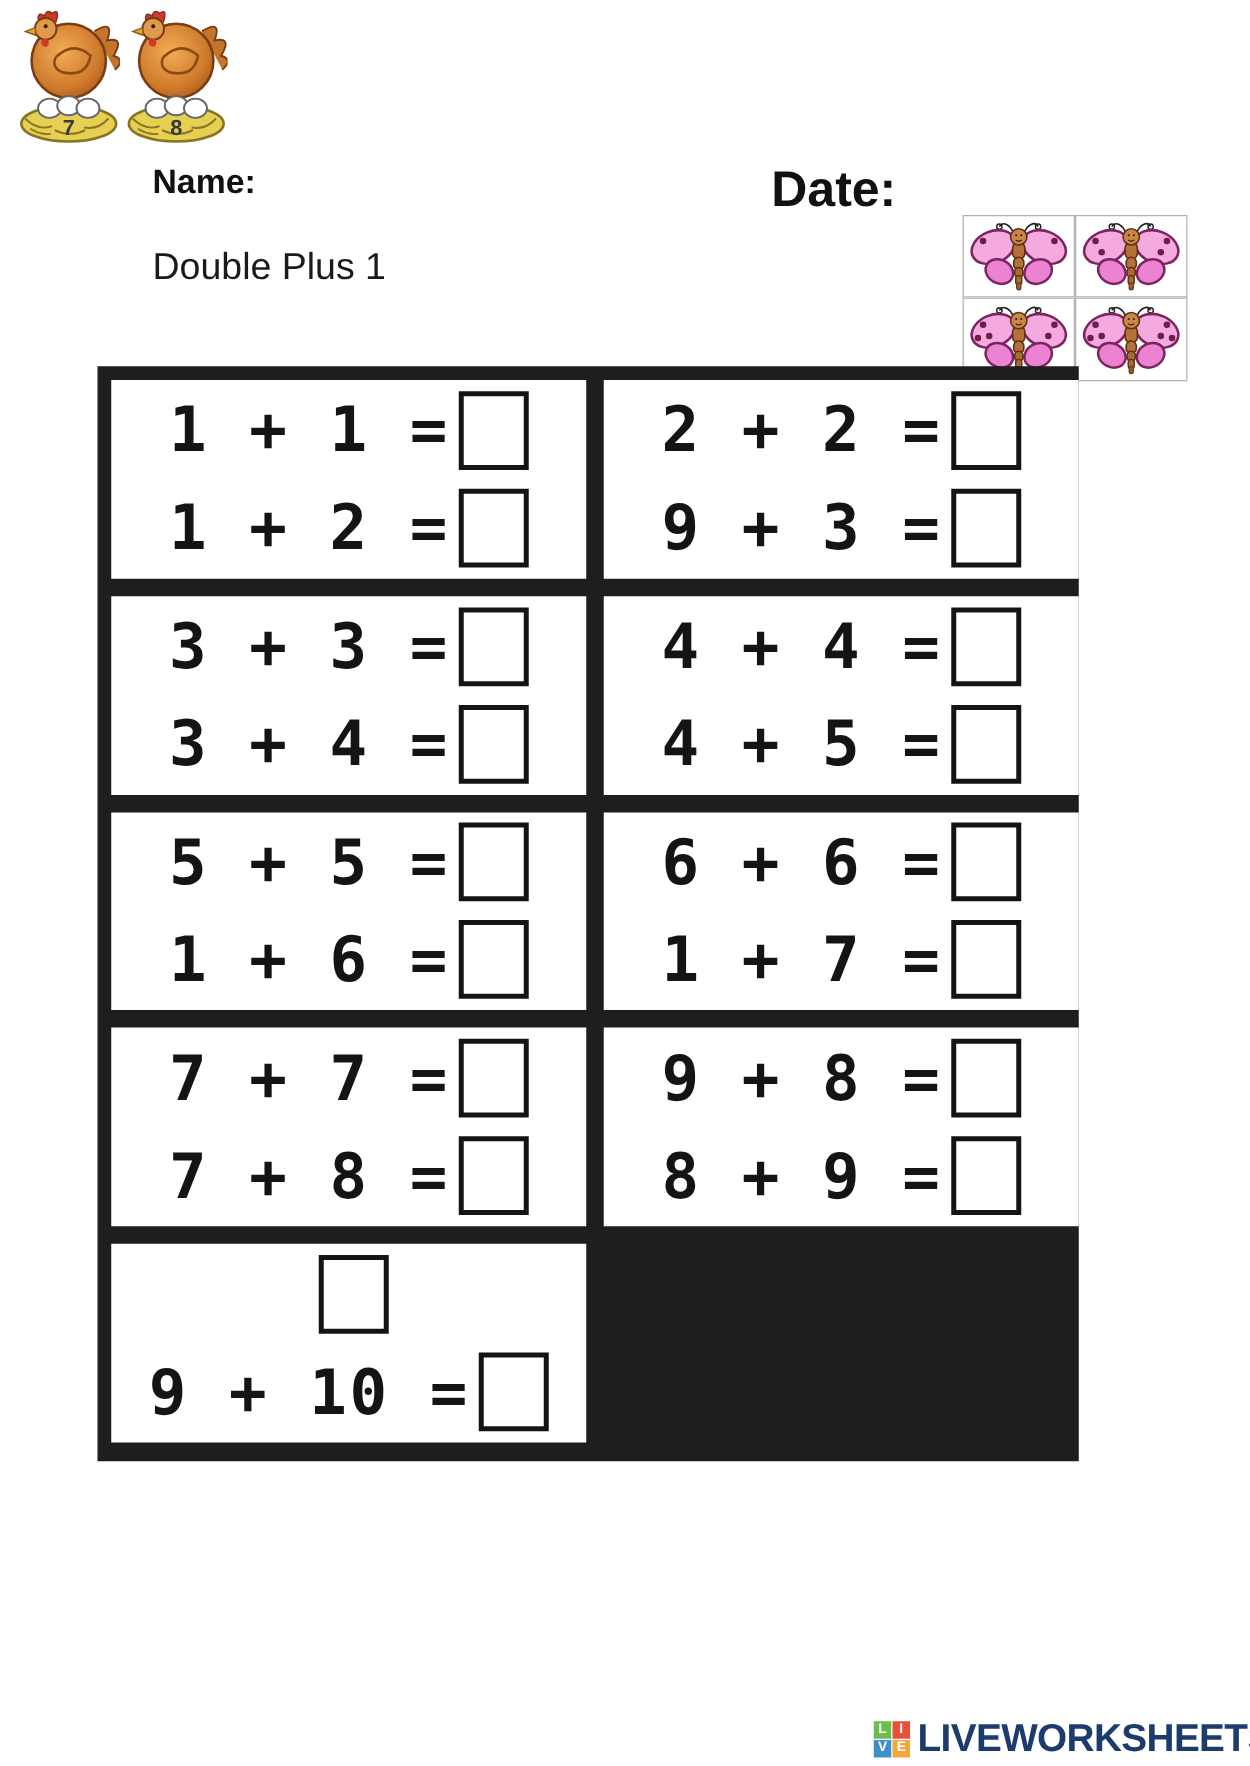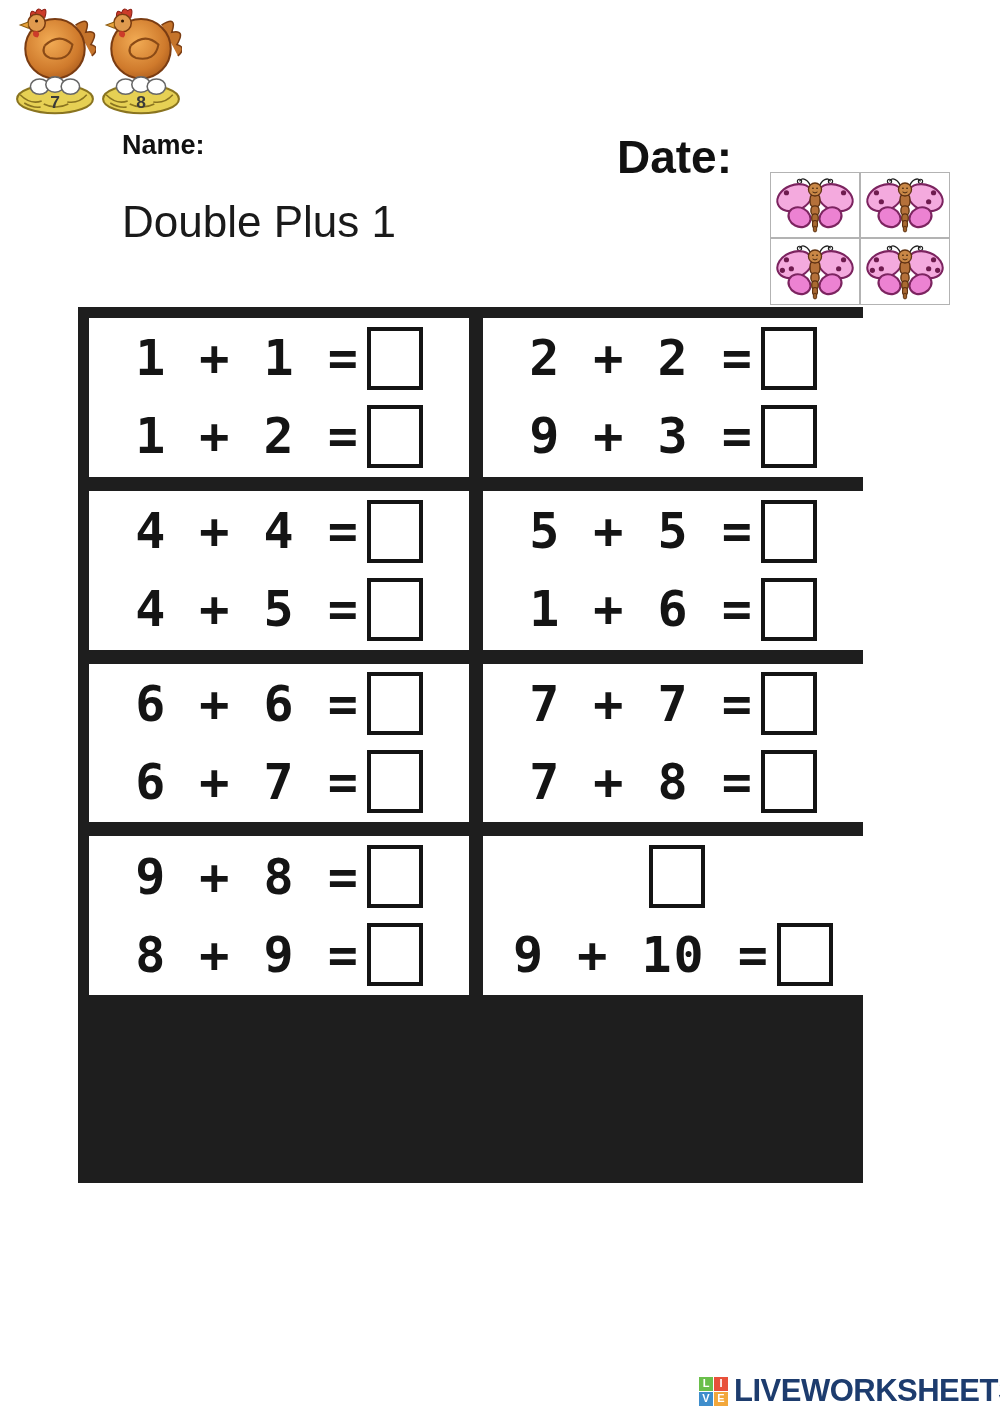--- a/index.html
+++ b/index.html
@@ -4,36 +4,36 @@
 <style>
   html,body { margin:0; padding:0; background:#ffffff; }
   .page {
     position:relative; width:1000px; height:1413px; background:#ffffff;
     overflow:hidden; font-family:"Liberation Sans", sans-serif;
   }
 
   
   .chickens { position:absolute; left:14px; top:6px; display:flex; gap:4px; }
   .name-label { position:absolute; left:122px; top:130px; font-size:27px; font-weight:bold; color:#111; }
-  .date-label { position:absolute; left:617px; top:130px; font-size:46px; font-weight:bold; color:#111; }
-  .sheet-title { position:absolute; left:122px; top:197px; font-size:44px; font-weight:400; color:#1a1a1a; }
+  .date-label { position:absolute; left:617px; top:130px; font-size:40px; font-weight:bold; color:#111; }
+  .sheet-title { position:absolute; left:122px; top:197px; font-size:30px; font-weight:400; color:#1a1a1a; }
 
   
   .butterflies {
     position:absolute; left:770px; top:172px;
     display:grid; grid-template-columns:90px 90px; grid-template-rows:66px 67px;
   }
   .bf-cell {
     border:1px solid #b3b3b3; background:#fff; box-sizing:border-box;
     display:flex; align-items:center; justify-content:center;
   }
 
   
   .grid-wrap {
-    position:absolute; left:78px; top:307px; width:785px; height:876px;
+    position:absolute; left:78px; top:293px; width:785px; height:876px;
     background:#1e1e1e; box-sizing:border-box;
     padding:11px 0 15px 11px;
     display:grid; grid-template-columns:1fr 1fr; grid-template-rows:repeat(5,1fr);
     gap:14px;
   }
   .cell {
     background:#ffffff; display:flex; flex-direction:column;
     justify-content:center; align-items:center; gap:15px; overflow:hidden;
   }
   .eq { display:flex; align-items:center; }
@@ -226,20 +226,30 @@
           <span class="eq-text">2 + 2 =</span>
           <span class="answer-box"></span>
         </div>
         <div class="eq">
           <span class="eq-text">9 + 3 =</span>
           <span class="answer-box"></span>
         </div>
       </div>
       <div class="cell">
         <div class="eq">
+          <span class="eq-text">3 + 3 =</span>
+          <span class="answer-box"></span>
+        </div>
+        <div class="eq">
+          <span class="eq-text">3 + 4 =</span>
+          <span class="answer-box"></span>
+        </div>
+      </div>
+      <div class="cell">
+        <div class="eq">
           <span class="eq-text">4 + 4 =</span>
           <span class="answer-box"></span>
         </div>
         <div class="eq">
           <span class="eq-text">4 + 5 =</span>
           <span class="answer-box"></span>
         </div>
       </div>
       <div class="cell">
         <div class="eq">
@@ -250,21 +260,21 @@
           <span class="eq-text">1 + 6 =</span>
           <span class="answer-box"></span>
         </div>
       </div>
       <div class="cell">
         <div class="eq">
           <span class="eq-text">6 + 6 =</span>
           <span class="answer-box"></span>
         </div>
         <div class="eq">
-          <span class="eq-text">6 + 7 =</span>
+          <span class="eq-text">1 + 7 =</span>
           <span class="answer-box"></span>
         </div>
       </div>
       <div class="cell">
         <div class="eq">
           <span class="eq-text">7 + 7 =</span>
           <span class="answer-box"></span>
         </div>
         <div class="eq">
           <span class="eq-text">7 + 8 =</span>

